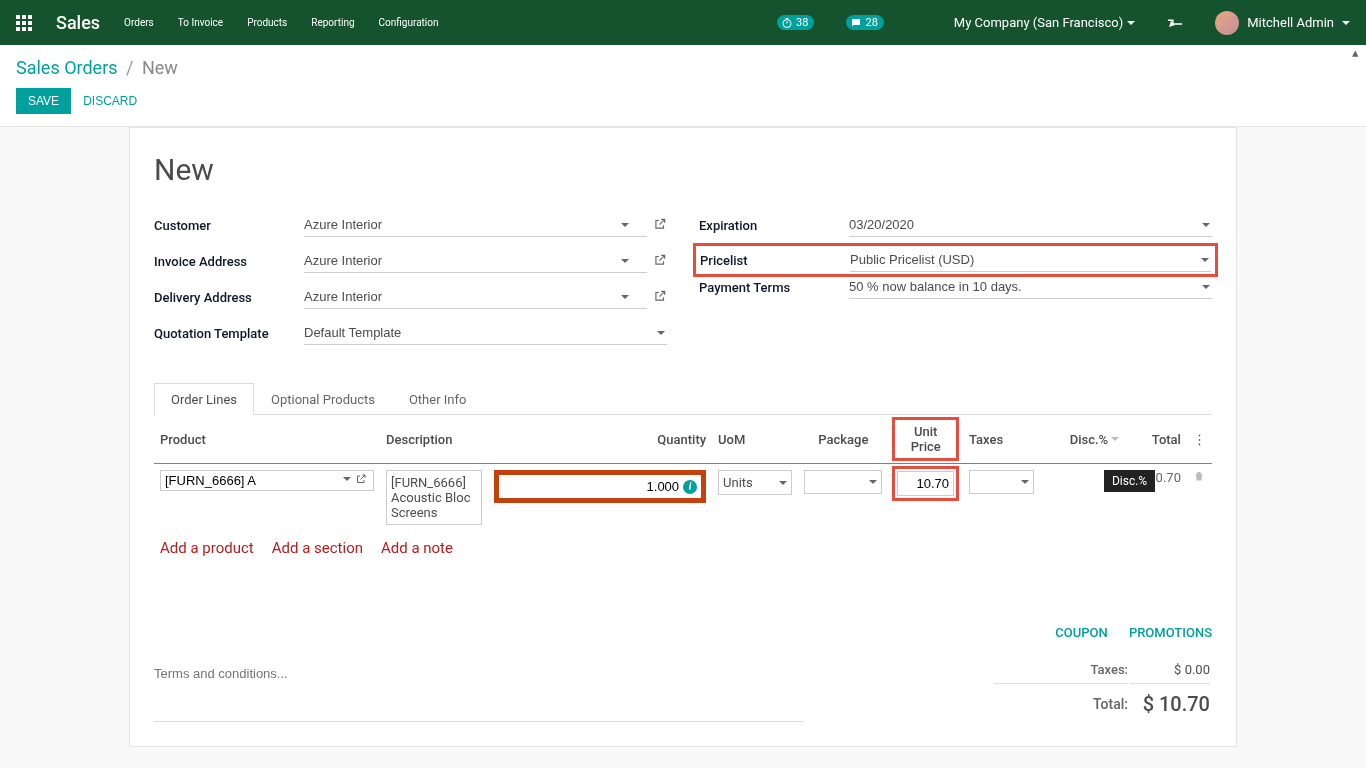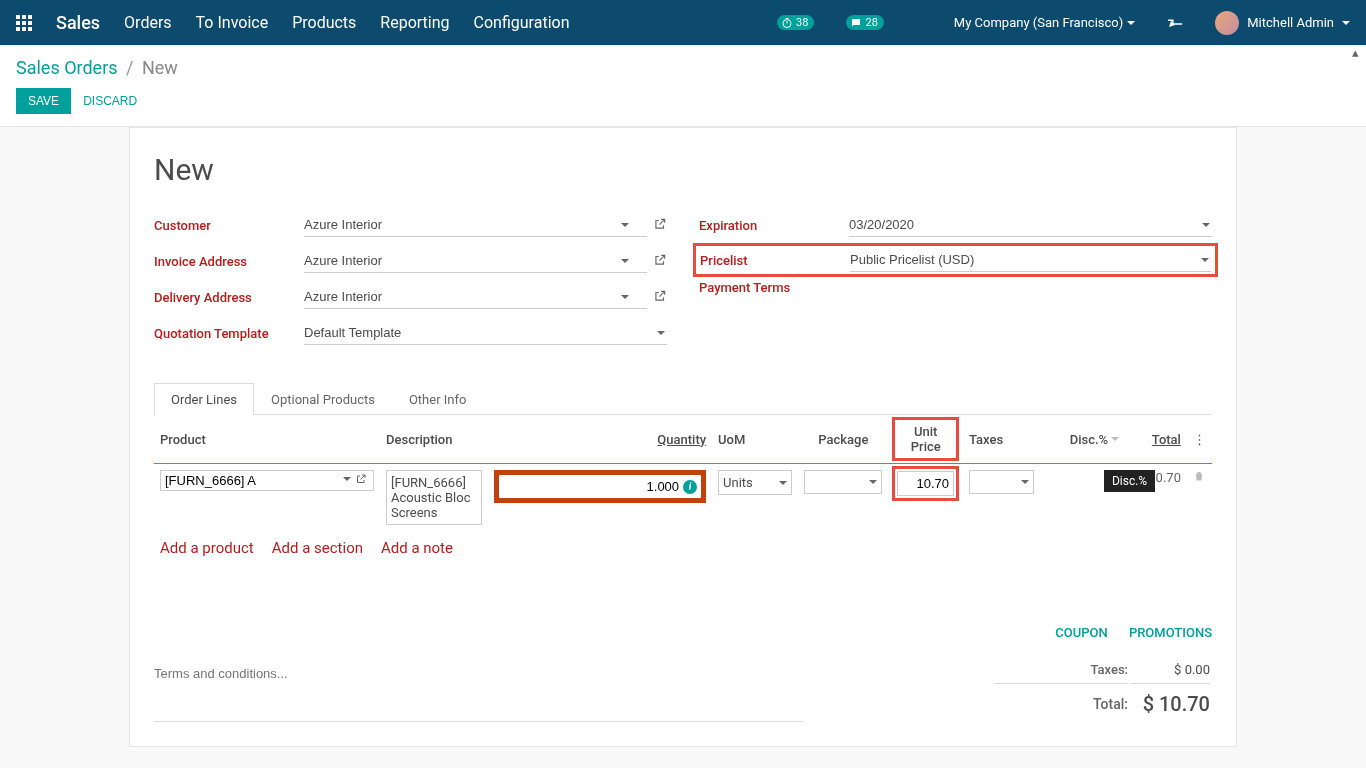--- a/index.html
+++ b/index.html
@@ -1,25 +1,25 @@
 <!DOCTYPE html>
 <html><head>
   <meta charset="utf-8">
   <style>
     * { box-sizing: border-box; margin: 0; padding: 0; }
     body { font-family: -apple-system, BlinkMacSystemFont, "Segoe UI", Roboto, sans-serif; font-size: 13px; background: #f9f9f9; color: #4c4c4c; }
 
     
-    .navbar { background: #0c4a6e; height: 45px; display: flex; padding: 0 16px; color: #fff; }
+    .navbar { background: #14532d; height: 45px; display: flex; padding: 0 16px; color: #fff; }
     .navbar-left { display: flex; align-items: center; gap: 24px; }
     .apps-icon { width: 16px; height: 16px; display: grid; grid-template-columns: repeat(3,4px); grid-template-rows: repeat(3,4px); gap: 2px; cursor: pointer; }
     .apps-icon span { background: #fff; width: 4px; height: 4px; }
     .brand { font-size: 18px; font-weight: 500; }
     .nav-menu { display: flex; gap: 24px; }
-    .nav-menu a { color: #fff; text-decoration: none; font-size: 16px; cursor: pointer; }
+    .nav-menu a { color: #fff; text-decoration: none; font-size: 10px; cursor: pointer; }
     .navbar-right { margin-left: auto; display: flex; align-items: center; gap: 32px; }
     .badge-pill { display: inline-flex; align-items: center; background: #00a09d; border-radius: 10px; padding: 1px 6px 1px 4px; font-size: 11px; color: #fff; cursor: pointer; gap: 3px; }
     .badge-pill svg { width: 12px; height: 12px; fill: #fff; }
     .company-select { cursor: pointer; display: flex; align-items: center; gap: 4px; font-size: 13px; margin-left: 38px; }
     .tool-icon { cursor: pointer; }
     .user-menu { display: flex; align-items: center; gap: 8px; cursor: pointer; }
     .avatar { width: 24px; height: 24px; border-radius: 50%; background: linear-gradient(135deg,#e8a87c,#c38d9e); }
     .caret-down { width: 0; height: 0; border-left: 4px solid transparent; border-right: 4px solid transparent; border-top: 4px solid #fff; }
 
     
@@ -33,39 +33,39 @@
     .btn-link { background: none; border: none; color: #00a09d; font-size: 12px; font-weight: 500; cursor: pointer; text-transform: uppercase; }
 
     
     .form-container { max-width: 1140px; margin: 0 auto; padding: 0 16px; }
     .sheet { background: #fff; border: 1px solid #e5e5e5; padding: 24px; min-height: 620px; position: relative; }
     .sheet-title { font-size: 30px; font-weight: 400; margin-bottom: 24px; }
 
     .form-columns { display: flex; gap: 32px; }
     .form-col { flex: 1; }
     .form-row { display: flex; align-items: center; margin-bottom: 8px; min-height: 28px; }
-    .form-label { width: 150px; font-weight: 500; color: #b91c1c; font-size: 13px; }
+    .form-label { width: 150px; font-weight: 500; color: #0f172a; font-size: 13px; }
     .form-field { flex: 1; position: relative; display: flex; align-items: center; }
     .form-input { flex: 1; border: none; border-bottom: 1px solid #ccc; padding: 4px 18px 4px 0; font-size: 13px; color: #4c4c4c; background: transparent; }
     .field-caret { position: absolute; right: 18px; top: 50%; transform: translateY(-50%); width: 0; height: 0; border-left: 4px solid transparent; border-right: 4px solid transparent; border-top: 4px solid #666; pointer-events: none; }
     .field-caret.solo { right: 2px; }
     .external-link { margin-left: 6px; cursor: pointer; color: #7c7bad; }
     .external-link svg { width: 14px; height: 14px; stroke: #666; fill: none; }
 
     .highlight-red { border: 3px solid #e74c3c; padding: 2px 4px; margin: -4px -6px; }
 
     
     .tabs { display: flex; border-bottom: 1px solid #ddd; margin-top: 28px; }
     .tab { padding: 8px 16px; cursor: pointer; color: #666; border: 1px solid transparent; border-bottom: none; margin-bottom: -1px; }
     .tab.active { border-color: #ddd; background: #fff; color: #4c4c4c; }
 
     
     .order-table { width: 100%; border-collapse: collapse; margin-top: 0; }
     .order-table th { text-align: left; padding: 8px 6px; font-weight: 500; color: #4c4c4c; font-size: 13px; border-bottom: 1px solid #0ea5e9; }
-    .order-table th.num, .order-table td.num { text-align: right; text-decoration: underline; }
+    .order-table th.num, .order-table td.num { text-align: right; }
     .order-table td { padding: 6px; vertical-align: top; font-size: 13px; }
     .cell-dropdown { width: 100%; border: 1px solid #ccc; padding: 4px 16px 4px 4px; position: relative; min-height: 24px; background: #fff; }
     .cell-caret { position: absolute; right: 4px; top: 50%; transform: translateY(-50%); width: 0; height: 0; border-left: 4px solid transparent; border-right: 4px solid transparent; border-top: 4px solid #666; }
     .prod-cell { display: flex; align-items: center; border: 1px solid #ccc; padding: 2px 4px; }
     .prod-cell input { border: none; flex: 1; font-size: 13px; min-width: 0; }
     .prod-ext { margin: 0 2px; }
     .desc-cell { border: 1px solid #ccc; padding: 4px; min-height: 54px; }
     .qty-cell { border: 5px solid #c2410c; padding: 4px; text-align: right; display: flex; align-items: center; }
     .qty-cell input { border: none; text-align: right; flex: 1; font-size: 13px; }
     .info-icon { width: 14px; height: 14px; border-radius: 50%; background: #00a09d; color: #fff; display: inline-flex; align-items: center; justify-content: center; font-size: 10px; font-weight: bold; margin-left: 4px; cursor: pointer; font-style: italic; }
@@ -231,20 +231,24 @@
         </div>
         <div class="form-row highlight-red">
           <div class="form-label">Pricelist</div>
           <div class="form-field">
             <input class="form-input" value="Public Pricelist (USD)" style="">
             <span class="field-caret solo"></span>
           </div>
         </div>
         <div class="form-row">
           <div class="form-label">Payment Terms</div>
+          <div class="form-field">
+            <input class="form-input" value="50 % now balance in 10 days." style="">
+            <span class="field-caret solo"></span>
+          </div>
         </div>
       </div>
     </div>
 
     <div class="tabs">
       <div class="tab active">Order Lines</div>
       <div class="tab">Optional Products</div>
       <div class="tab">Other Info</div>
     </div>
 

